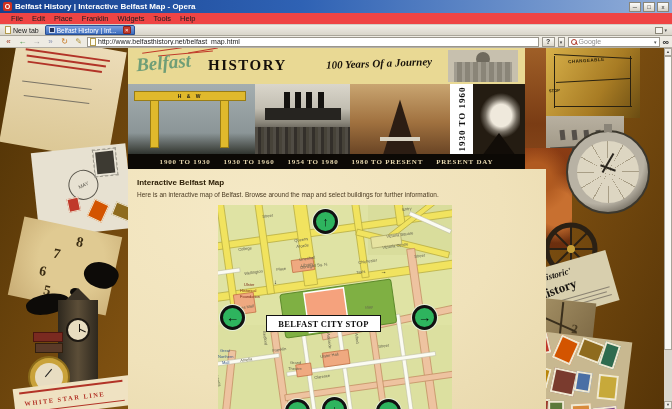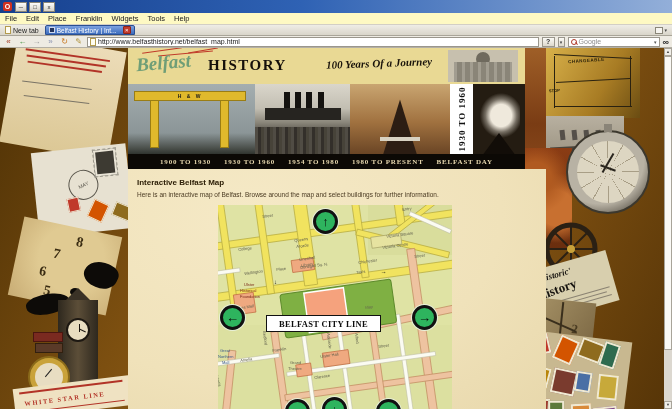--- a/index.html
+++ b/index.html
@@ -9,21 +9,21 @@
 
   
   .titlebar { position:absolute; left:0; top:0; width:672px; height:13px;
     background:linear-gradient(90deg,#16408e 0%,#2f62b4 45%,#93afd9 100%);
     display:flex; align-items:center; padding:0 3px; gap:3px; }
   .opera-badge { width:9px; height:9px; background:#d03020; color:#fff; font-weight:bold; font-size:7px; line-height:9px; text-align:center; border-radius:2px; flex:0 0 auto;}
   .titletext { color:#fff; font-size:8px; font-weight:bold; flex:1; white-space:nowrap; overflow:hidden; }
   .winbtns { display:flex; gap:2px; }
   .winbtn { width:12px; height:10px; background:linear-gradient(#fdfdfb,#d5d1c6); border:1px solid #8a8678; font-size:6px; line-height:8px; text-align:center; color:#222; }
 
-  .menubar { position:absolute; left:0; top:13px; width:672px; height:12px; background:#fef9c3; border-bottom:1px solid #d3cfc5; display:flex; align-items:center; padding:0 5px; gap:9px; }
+  .menubar { position:absolute; left:0; top:13px; width:672px; height:12px; background:#ef4444; border-bottom:1px solid #d3cfc5; display:flex; align-items:center; padding:0 11px; gap:9px; }
   .menubar span { font-size:7.5px; color:#1a1a1a; }
 
   .tabbar { position:absolute; left:0; top:25px; width:672px; height:11px;
     background:linear-gradient(#efede6,#d9d5ca); border-bottom:1px solid #a9a599;
     display:flex; align-items:center; padding:0 2px; gap:3px; }
   .newtab { display:flex; align-items:center; gap:2px; height:10px; padding:0 3px; font-size:7px; color:#222; }
   .pageicon { width:6px; height:8px; background:#fffdf2; border:1px solid #b39b4e; flex:0 0 auto;}
   .tab-active { display:flex; align-items:center; gap:2px; height:10px; padding:0 3px; width:90px;
     background:linear-gradient(#7da2e0,#3c6cbd); border:1px solid #2a4f92; border-radius:2px 2px 0 0; }
   .tab-active .favicon { width:6px; height:6px; background:#23345c; border:1px solid #cfd9ee; flex:0 0 auto;}
@@ -166,20 +166,21 @@
   .sb-btn { position:absolute; left:0; width:8px; height:8px; background:#f0eee8; border:1px solid #a8a49a; font-size:4px; text-align:center; line-height:6px; color:#444;}
   .sb-thumb { position:absolute; left:0; top:8px; width:8px; height:294px; background:#faf9f5; border:1px solid #a8a49a;}
 </style>
 </head>
 <body>
 
 <div id="screen">
 
   <div class="titlebar">
     <span class="opera-badge">O</span>
+    <span class="titletext">Belfast History | Interactive Belfast Map - Opera</span>
     <span class="winbtns">
       <span class="winbtn">─</span>
       <span class="winbtn">□</span>
       <span class="winbtn">x</span>
     </span>
   </div>
 
   <div class="menubar">
       <span>File</span>
       <span>Edit</span>
@@ -377,21 +378,21 @@
           <span class="smoke"></span>
             <span class="roof"></span>
         </div>
       </div>
 
       <div class="eranav">
           <span>1900 TO 1930</span>
           <span>1930 TO 1960</span>
           <span>1954 TO 1980</span>
           <span>1980 TO PRESENT</span>
-          <span>BELFAST DAY</span>
+          <span>PRESENT DAY</span>
         </div>
 
       <div class="pagebody">
         <div class="pb-heading">Interactive Belfast Map</div>
         <div class="pb-intro">Here is an interactive map of Belfast. Browse around the map and select buildings for further information.</div>
 
         <div id="map">
           <svg width="234" height="204" viewBox="0 0 234 204">
             <rect width="234" height="204" fill="#dfe3a4"></rect>
             <rect x="150" y="0" width="84" height="50" fill="#d9dd9c"></rect>
@@ -467,21 +468,21 @@
               <span class="mlabel" style="left: 160px; top: 140px; transform: rotate(-8deg);">Street</span>
               <span class="mlabel" style="left: 48px; top: 126px; transform: rotate(83deg);">Bedford</span>
               <span class="mlabel" style="left: 112px; top: 128px; transform: rotate(83deg);">Adelaide</span>
               <span class="mlabel" style="left: 140px; top: 128px; transform: rotate(83deg);">Alfred</span>
               <span class="mlabel" style="left: 0px; top: 168px; transform: rotate(75deg);">Victoria</span>
               <span class="mlabel" style="left: 58px; top: 120px; transform: rotate(-8deg); color: rgb(17, 17, 17); font-size: 6px;">→</span>
               <span class="mlabel" style="left: 162px; top: 64px; transform: rotate(-8deg); color: rgb(17, 17, 17); font-size: 6px;">→</span>
               <span class="mlabel" style="left: 56px; top: 74px; transform: rotate(0deg); color: rgb(17, 17, 17); font-size: 6px;">↓</span>
             </div>
           <div class="cityhall-label">
-            <span>BELFAST CITY LINE</span>
+            <span>BELFAST CITY STOP</span>
           </div>
           <div class="mapbtn" style="left:95px;top:4px;">
               <span>↑</span>
             </div>
           <div class="mapbtn" style="left:2px;top:100px;">
               <span>←</span>
             </div>
           <div class="mapbtn" style="left:194px;top:100px;">
               <span>→</span>
             </div>

